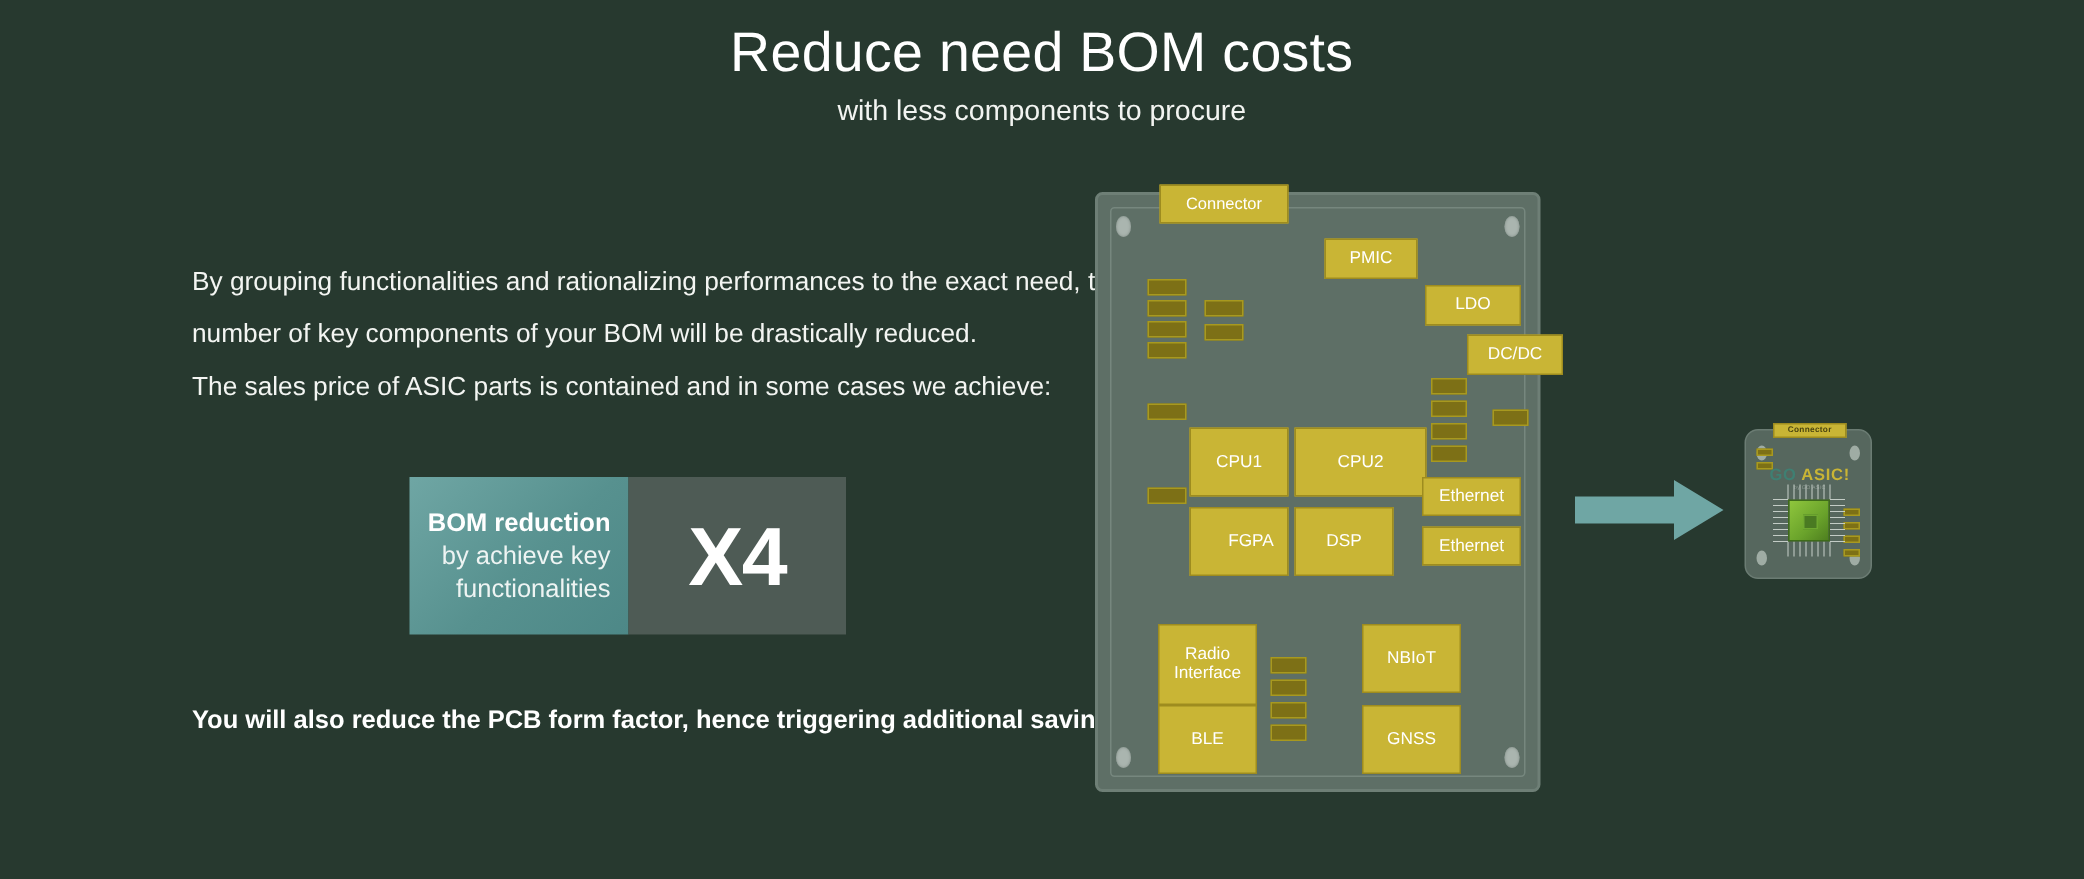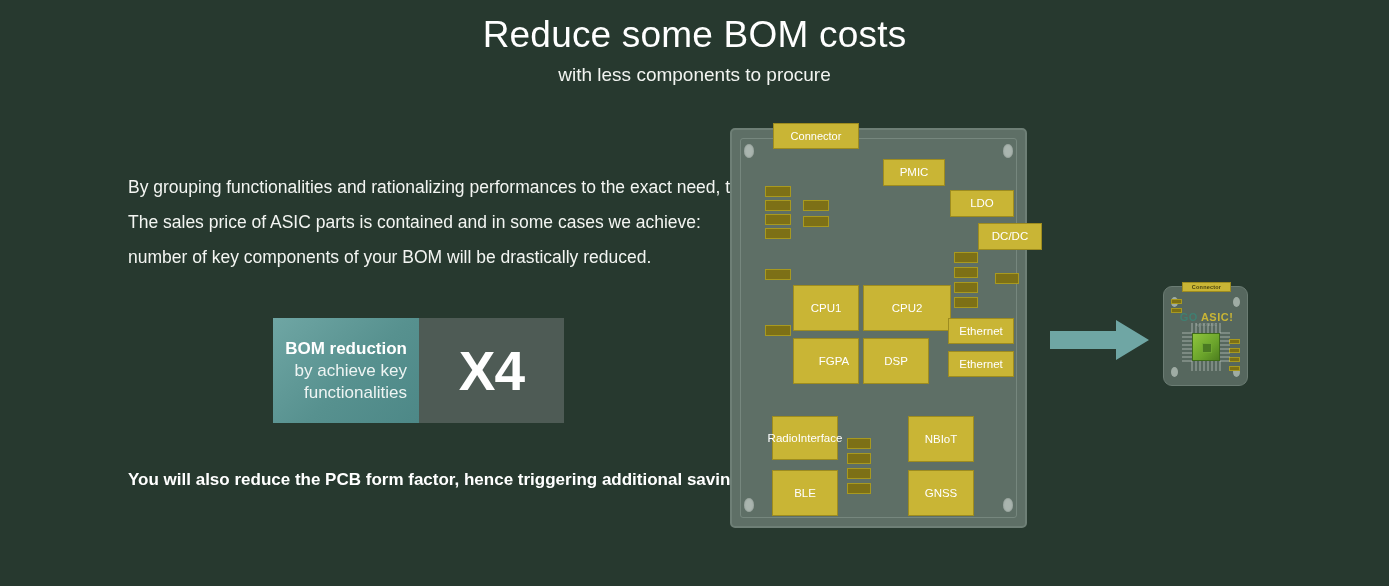--- a/index.html
+++ b/index.html
@@ -115,27 +115,27 @@
     position: absolute; left: 9px; top: 9px; width: 10px; height: 10px;
     background: #4a7a22; border: 1px solid #6fa830;
   }
   .pins { position: absolute; left: 14px; top: 32px; width: 56px; height: 56px; }
 </style>
 </head>
 <body>
 
 <div class="slide">
 
-  <div class="title">Reduce some BOM costs</div>
+  <div class="title">Reduce need BOM costs</div>
   <div class="subtitle">with less components to procure</div>
 
   <div class="body-copy">
     <p>By grouping functionalities and rationalizing performances to the exact need, the</p>
+    <p>number of key components of your BOM will be drastically reduced.</p>
     <p>The sales price of ASIC parts is contained and in some cases we achieve:</p>
-    <p>number of key components of your BOM will be drastically reduced.</p>
   </div>
 
   <div class="kpi">
     <div class="kpi-left">
       <div class="kpi-head">BOM reduction</div>
       <div class="kpi-sub">by achieve key</div>
       <div class="kpi-sub">functionalities</div>
     </div>
     <div class="kpi-right">
       <div class="kpi-value">X4</div>
@@ -178,21 +178,21 @@
     <div class="chip" style="left:218px; top:93px; width:64px; height:27px;margin-left:28px;">DC/DC</div>
 
     <div class="chip" style="left:61px; top:155px; width:66px; height:46px;">CPU1</div>
     <div class="chip" style="left:131px; top:155px; width:88px; height:46px;">CPU2</div>
     <div class="chip" style="left:61px; top:208px; width:66px; height:46px;padding-left:16px;">FGPA</div>
     <div class="chip" style="left:131px; top:208px; width:66px; height:46px;">DSP</div>
 
     <div class="chip" style="left:216px; top:188px; width:66px; height:26px;">Ethernet</div>
     <div class="chip" style="left:216px; top:221px; width:66px; height:26px;">Ethernet</div>
 
-    <div class="chip" style="left:40px; top:286px; width:66px; height:44px; flex-direction:row;">
+    <div class="chip" style="left:40px; top:286px; width:66px; height:54px; flex-direction:column;">
       <span>Radio</span>
       <span>Interface</span>
     </div>
     <div class="chip" style="left:40px; top:340px; width:66px; height:46px;">BLE</div>
     <div class="chip" style="left:176px; top:286px; width:66px; height:46px;">NBIoT</div>
     <div class="chip" style="left:176px; top:340px; width:66px; height:46px;">GNSS</div>
 
     <div class="connector" style="left:41px; top:-7px; width:86px; height:26px;">Connector</div>
   </div>
 

